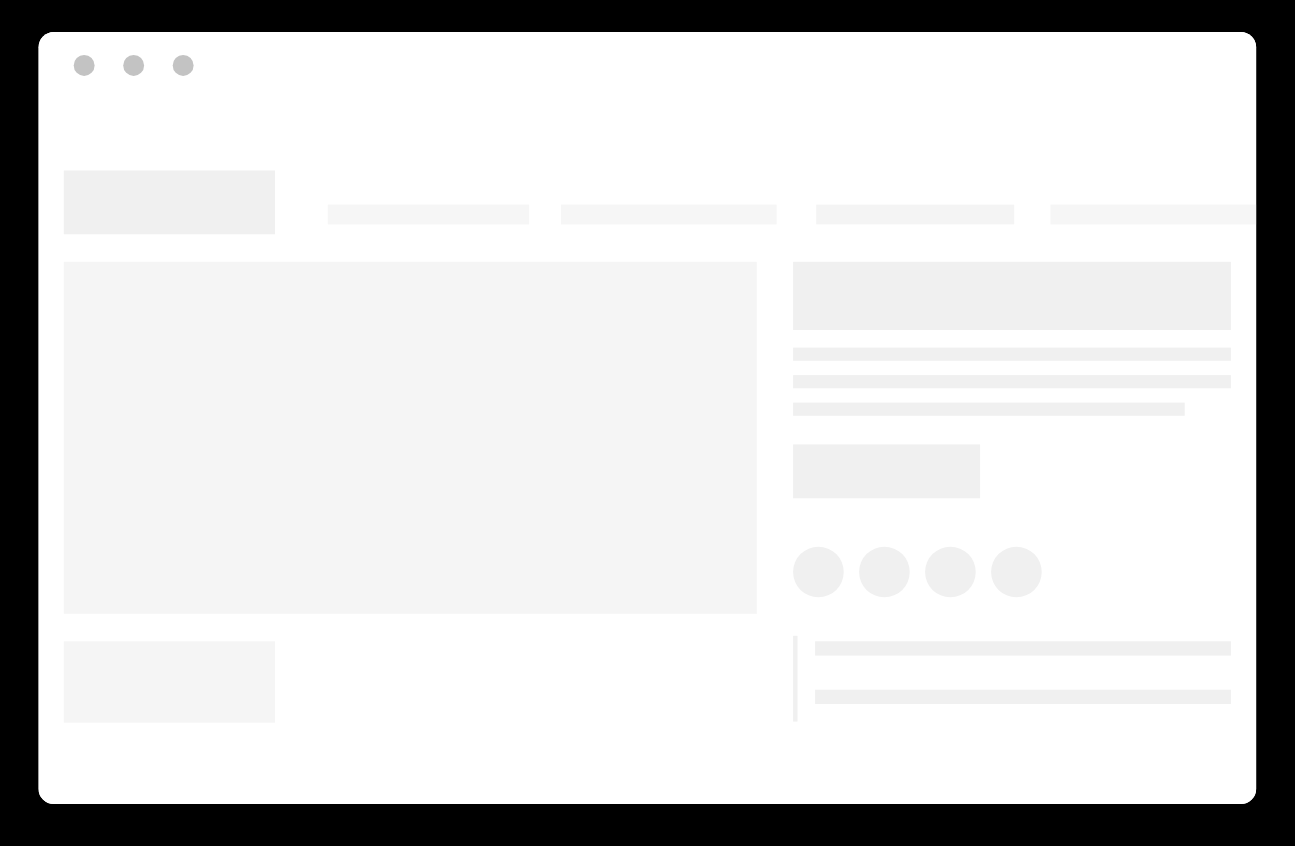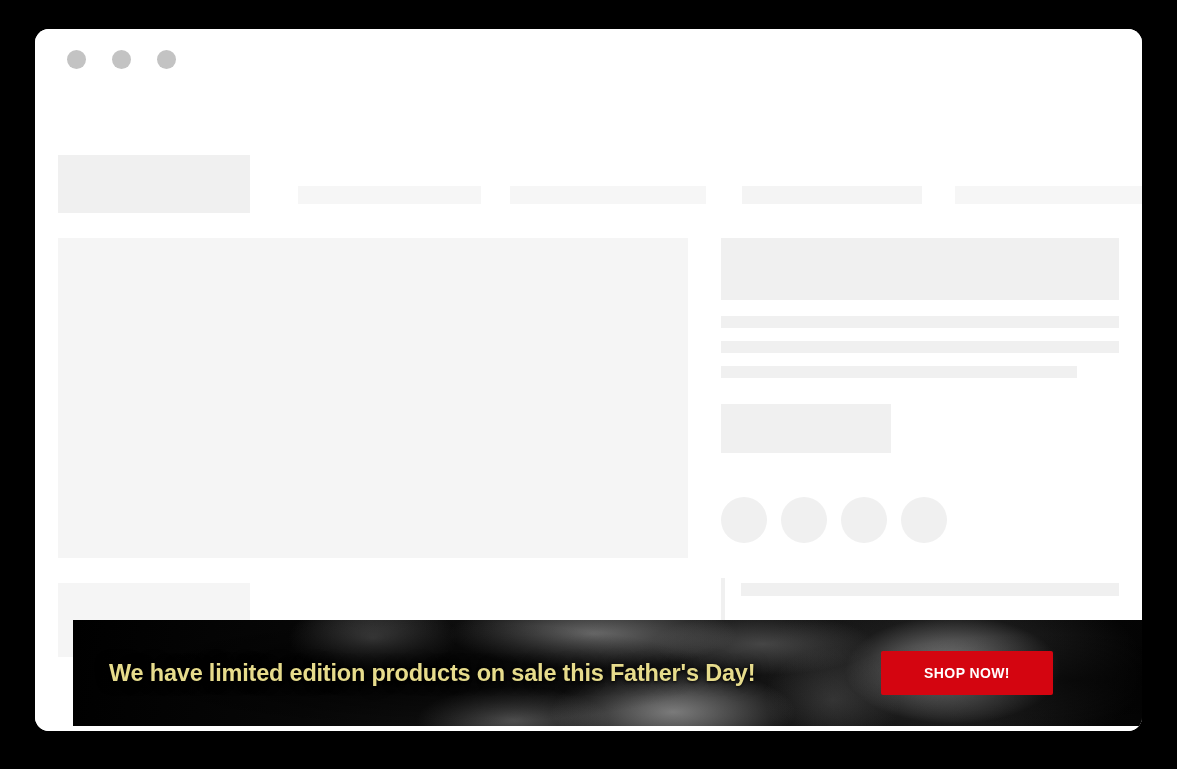--- a/index.html
+++ b/index.html
@@ -299,22 +299,16 @@
 
       <div class="bottom-left"></div>
       <div class="v-divider"></div>
       <div class="bottom-right">
         <div class="b-line b-line-1"></div>
         <div class="b-line b-line-2"></div>
       </div>
 
     </div>
 
-    <div class="promo-banner">
-      <div class="promo-bg"></div>
-      <div class="promo-headline">We have limited edition products on sale this Father's Day!</div>
-      <button class="promo-cta">SHOP NOW!</button>
-      <button class="promo-close">✕</button>
-    </div>
 
   </div>
 
 </div>
 
 </body></html>

